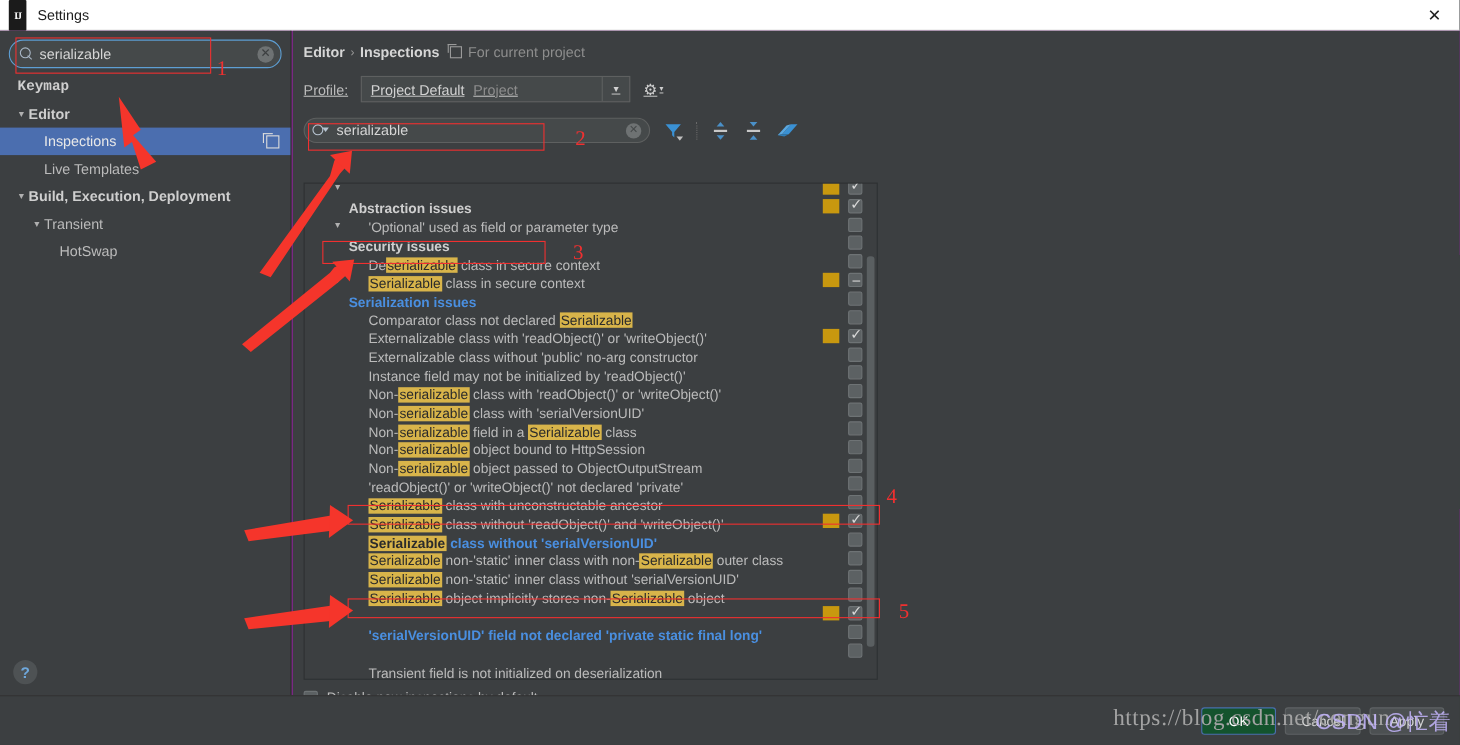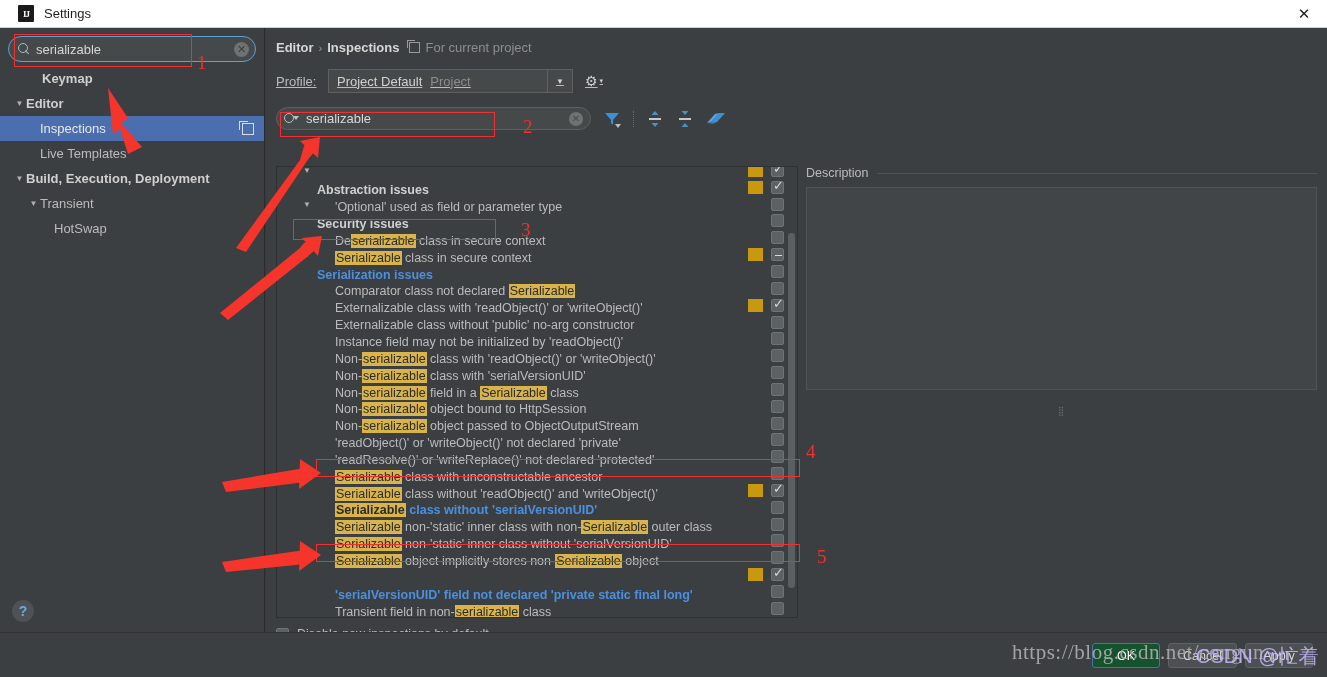--- a/index.html
+++ b/index.html
@@ -11,37 +11,37 @@
   }
   #app { position: relative; width: 1327px; height: 677px; }
 
   
   .titlebar {
     position: absolute; left: 0; top: 0; width: 1327px; height: 28px;
     background: #ffffff; border-bottom: 1px solid #cfcfcf;
     display: flex; align-items: center;
   }
   .ij-logo {
-    width: 16px; height: 17px; margin-left: 18px; background: #1b1b1b;
+    width: 16px; height: 28px; margin-left: 8px; background: #1b1b1b;
     color: #fff; font-size: 9px; font-weight: bold;
     display: flex; align-items: center; justify-content: center;
     letter-spacing: -1px; font-family: "Liberation Serif", serif;
     border-radius: 1px;
   }
   .title-text { margin-left: 10px; color: #1d1d1d; font-size: 13px; }
   .win-close {
     position: absolute; right: 0; top: 0; width: 46px; height: 27px;
     display: flex; align-items: center; justify-content: center;
     color: #222; font-size: 15px; cursor: pointer;
   }
 
   
   .dlg-body {
     position: absolute; left: 0; top: 28px; width: 1327px; height: 604px;
-    background: #4c1d95;
+    background: #a21caf;
   }
   .sidebar {
     position: absolute; left: 0; top: 0; width: 265px; height: 604px;
     background: #3c3f41; border-right: 1px solid #2b2b2b;
   }
   .search-wrap { position: relative; margin: 8px 8px 4px 8px; }
   .search-box {
     height: 26px; background: #45494a;
     border: 1px solid #5e9fd4; border-radius: 13px;
     display: flex; align-items: center; padding: 0 6px;
@@ -261,21 +261,21 @@
     <div class="sidebar">
       <div class="search-wrap">
         <div class="search-box">
           <span class="mag"></span>
           <input type="text" value="serializable" style="">
           <span class="clear-x">✕</span>
         </div>
       </div>
 
       <div class="tree">
-        <div class="tree-row bold" style="padding-left:42px;">
+        <div class="tree-row bold" style="padding-left:16px;font-family:Liberation Mono, monospace;">
           <span>Keymap</span>
         </div>
         <div class="tree-row bold" style="padding-left:13px;">
           <span class="tri">▼</span>
           <span>Editor</span>
         </div>
         <div class="tree-row selected" style="padding-left:40px;">
           <span>Inspections</span>
           <span class="copy-ico"></span>
         </div>
@@ -429,24 +429,20 @@
               </div>
               <div class="insp-row">
                 <span class="lbl">Non-<span class="hltok">serializable</span> object passed to ObjectOutputStream</span>
                 <span class="cbx"></span>
               </div>
               <div class="insp-row">
                 <span class="lbl">'readObject()' or 'writeObject()' not declared 'private'</span>
                 <span class="cbx"></span>
               </div>
               <div class="insp-row">
-                <span class="lbl">'readResolve()' or 'writeReplace()' not declared 'protected'</span>
-                <span class="cbx"></span>
-              </div>
-              <div class="insp-row">
                 <span class="lbl"><span class="hltok">Serializable</span> class with unconstructable ancestor</span>
                 <span class="cbx"></span>
               </div>
               <div class="insp-row">
                 <span class="lbl"><span class="hltok">Serializable</span> class without 'readObject()' and 'writeObject()'</span>
                 <span class="cbx"></span>
               </div>
               <div class="insp-row hl">
                 <span class="lbl"><span class="hltok">Serializable</span> class without 'serialVersionUID'</span>
                 <span class="sev" style="background: rgb(200, 152, 15);"></span>
@@ -466,45 +462,36 @@
               </div>
               <div class="insp-row">
                 <span class="cbx"></span>
               </div>
               <div class="insp-row hl">
                 <span class="lbl">'serialVersionUID' field not declared 'private static final long'</span>
                 <span class="sev" style="background: rgb(200, 152, 15);"></span>
                 <span class="cbx checked"></span>
               </div>
               <div class="insp-row">
-                <span class="lbl">Transient field in non-<span class="hltok">serializable</span> class</span>
                 <span class="cbx"></span>
               </div>
               <div class="insp-row">
                 <span class="lbl">Transient field is not initialized on deserialization</span>
                 <span class="cbx"></span>
               </div>
             </div>
           </div>
         <div class="vscroll"></div>
       </div>
 
       <div class="disable-row">
         <span class="cb2"></span>
         <span>Disable new inspections by default</span>
       </div>
 
-      <div class="desc-panel">
-        <div class="desc-head">
-          <span>Description</span>
-          <span class="line"></span>
-        </div>
-        <div class="desc-box"></div>
-        <span class="grip">⣿</span>
-      </div>
     </div>
   </div>
 
   <div class="footer">
     <div class="btns">
       <div class="btn primary">OK</div>
       <div class="btn">Cancel</div>
       <div class="btn">Apply</div>
     </div>
   </div>

